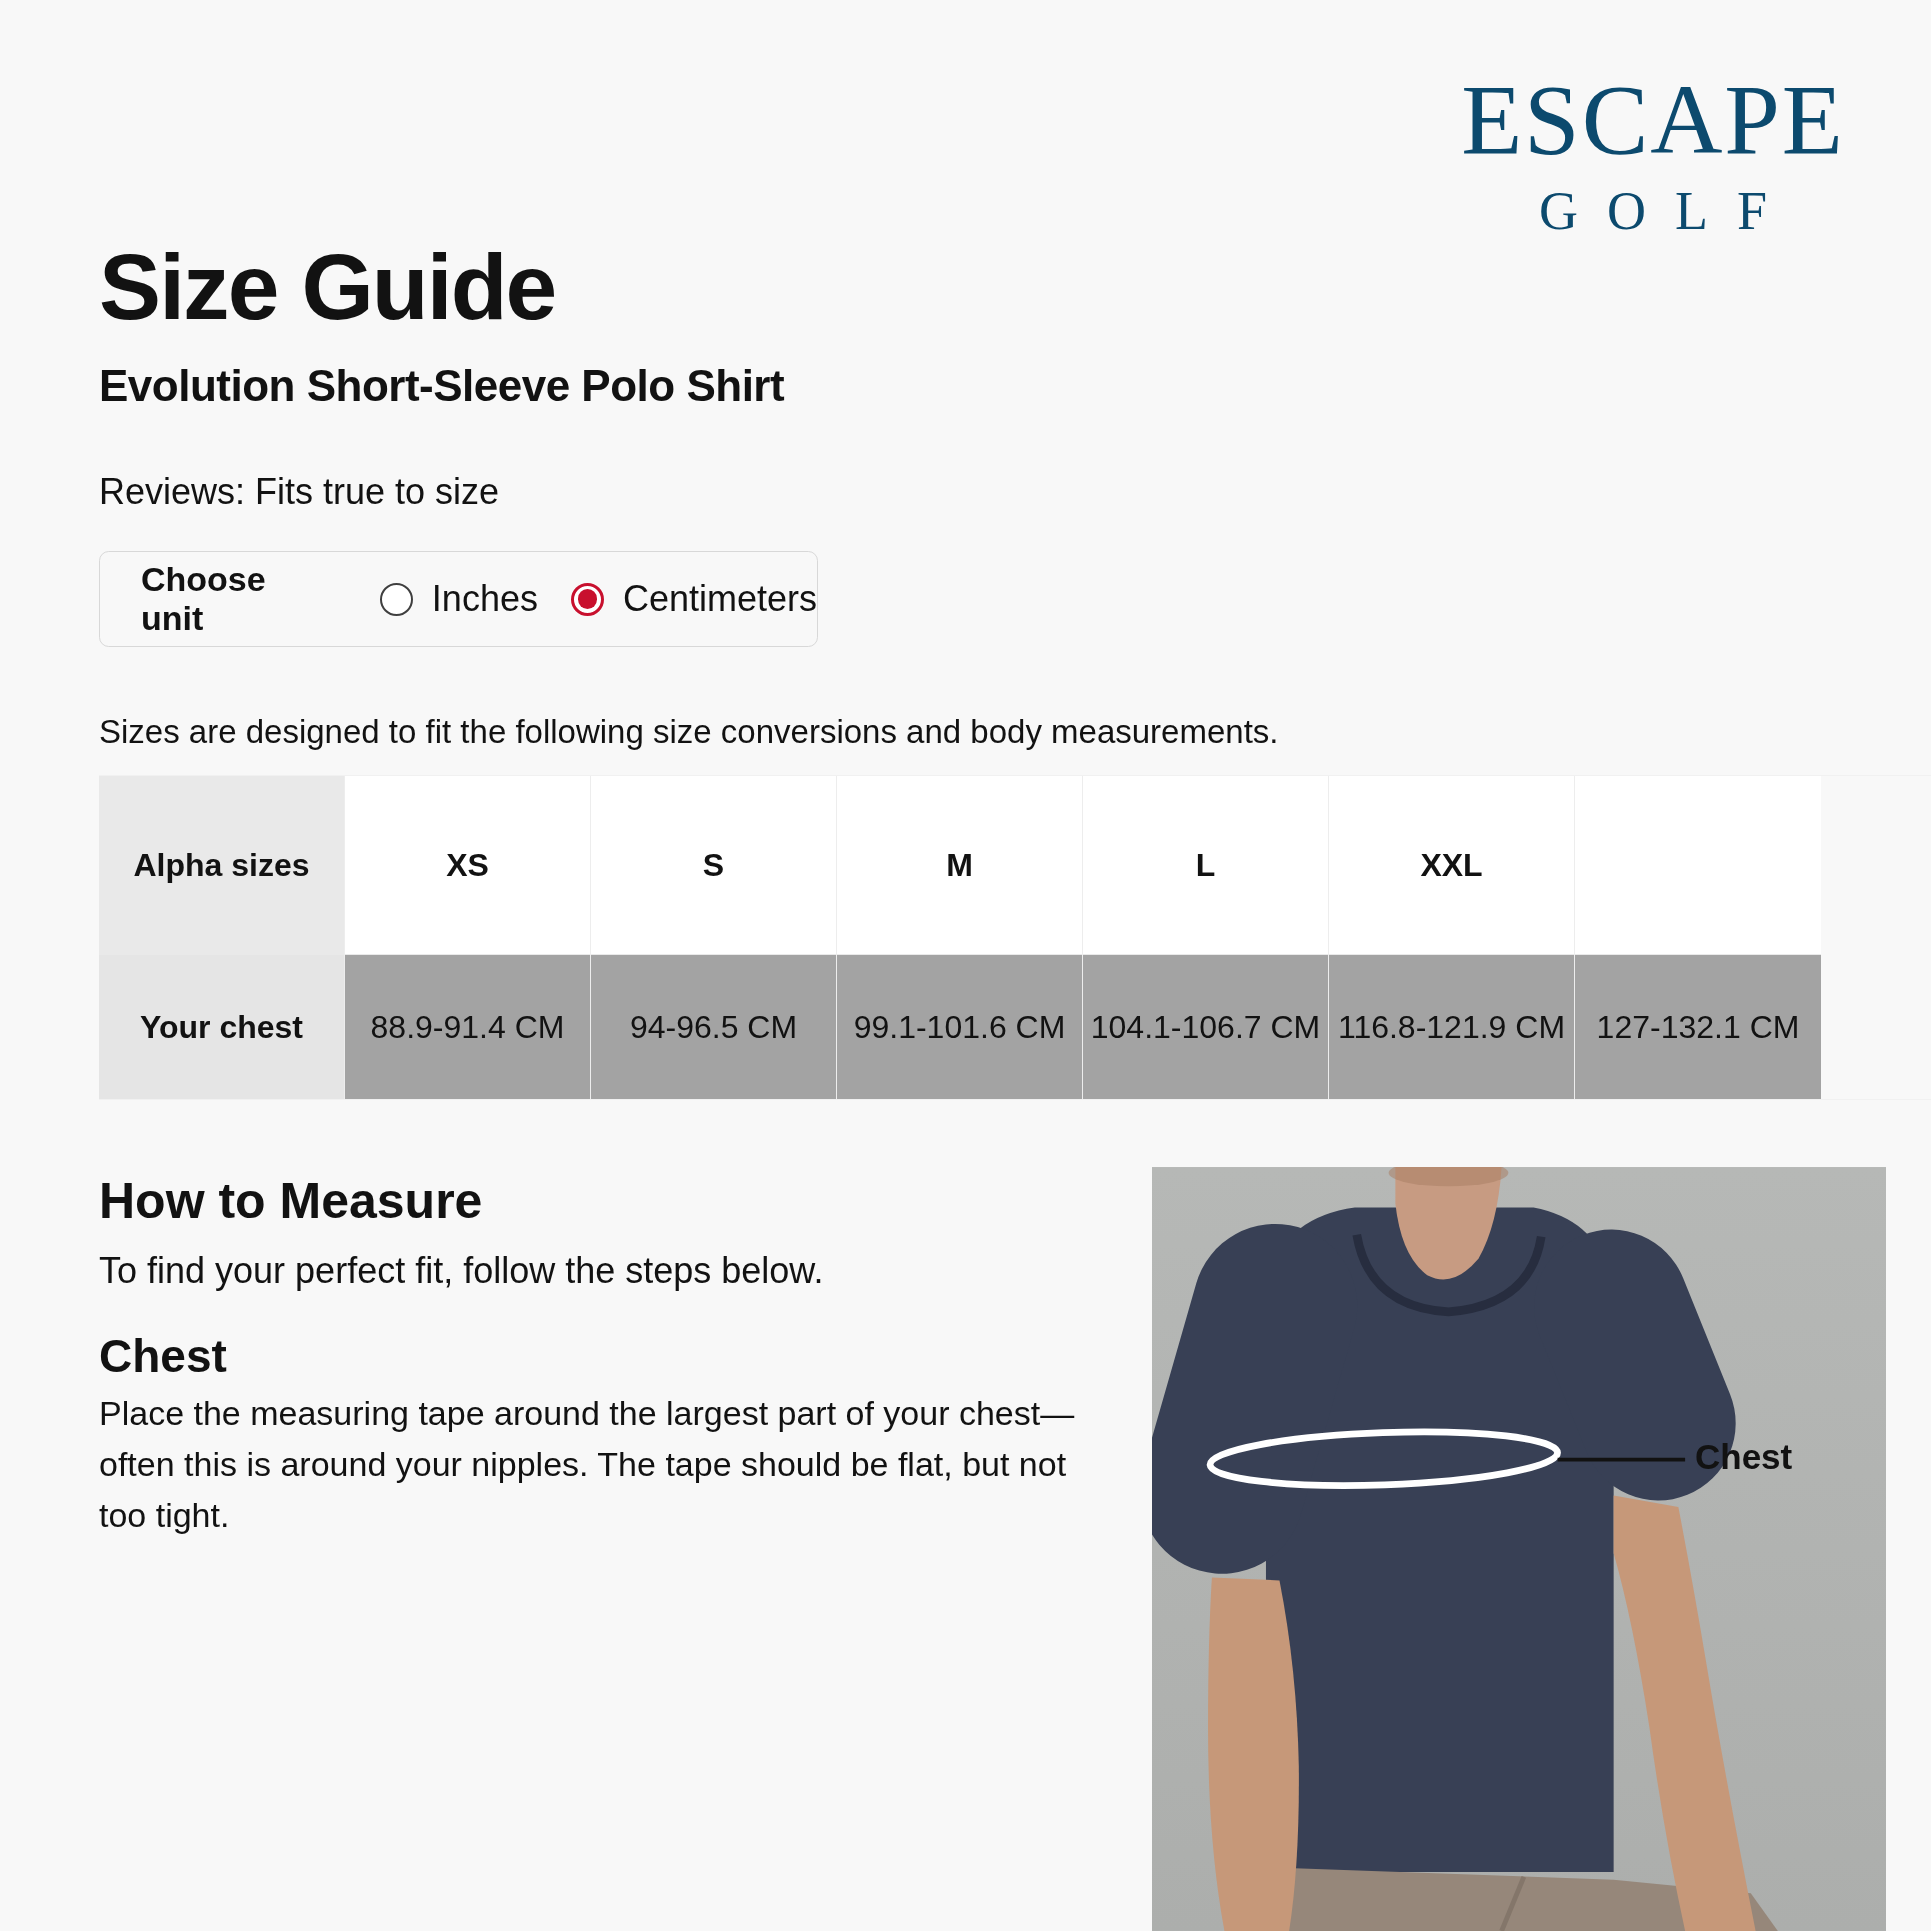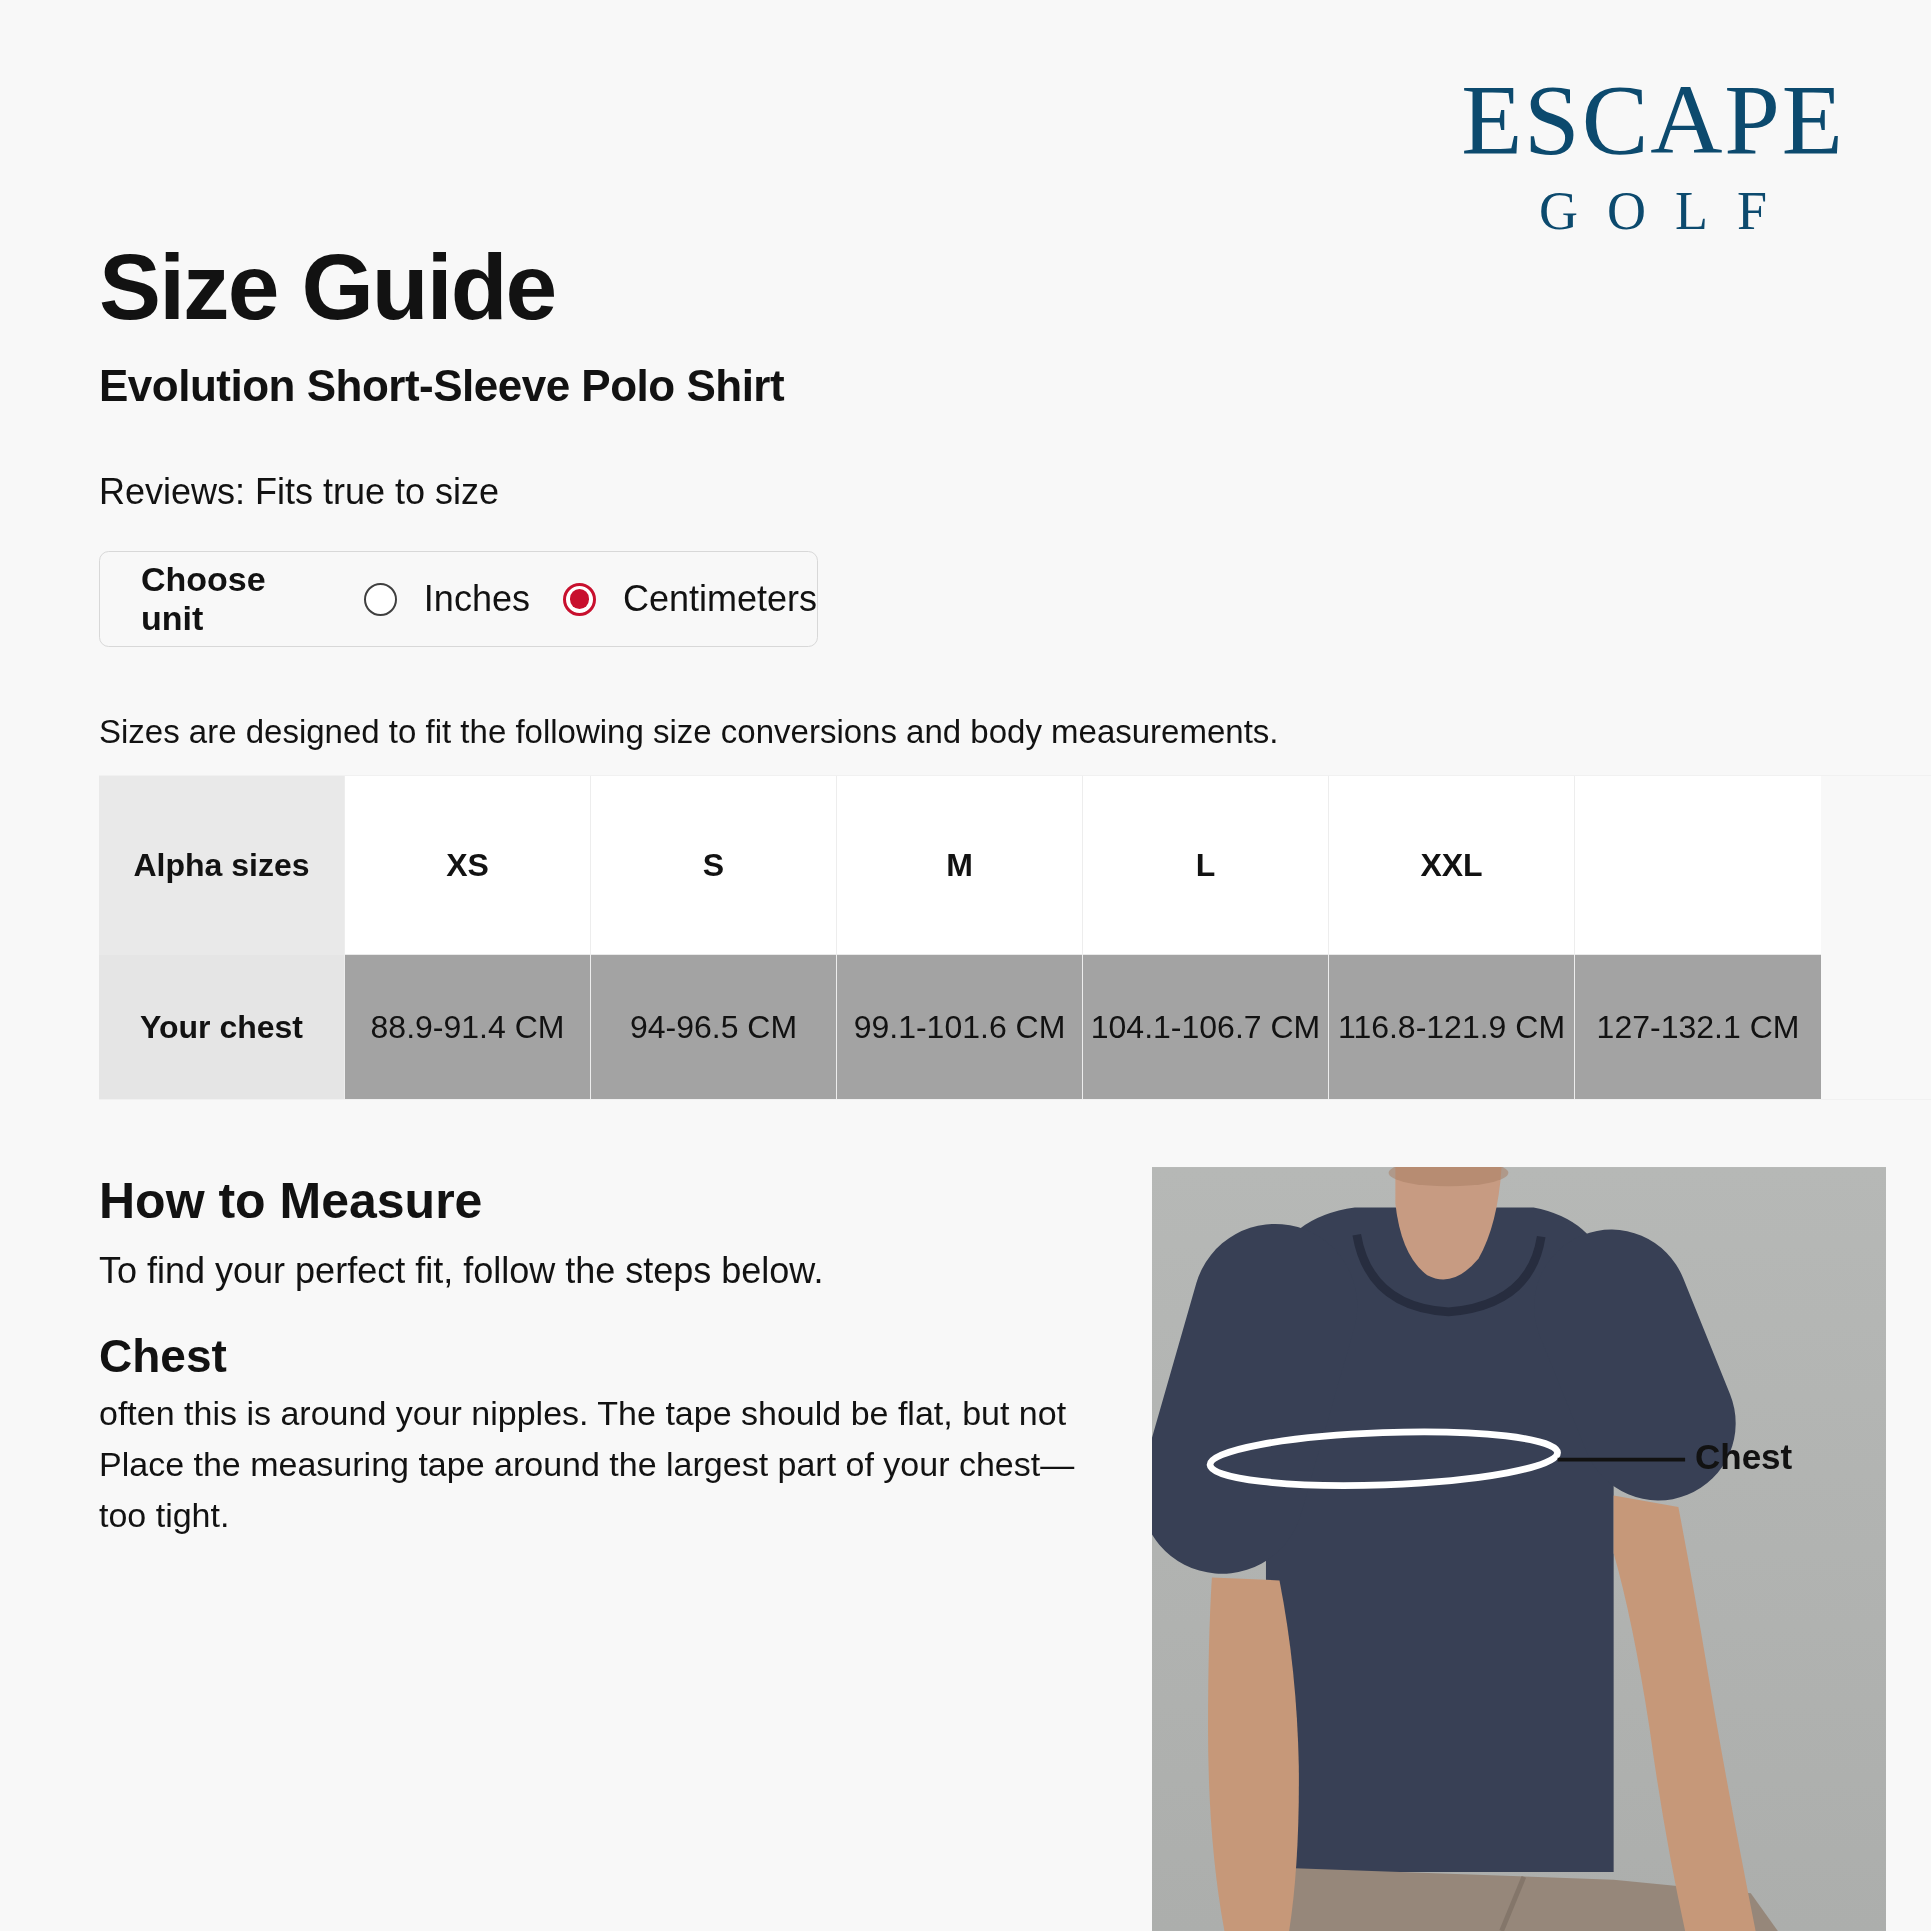--- a/index.html
+++ b/index.html
@@ -13,21 +13,21 @@
 
   
   .h1{position:absolute;left:99px;top:239px;font-size:93px;font-weight:700;letter-spacing:-1.9px;line-height:97px;text-align:center;}
   .h2{position:absolute;left:99px;top:361px;font-size:44px;font-weight:700;letter-spacing:-0.5px;}
   .reviews{position:absolute;left:99px;top:471px;font-size:36px;}
 
   
   .unit-box{position:absolute;left:99px;top:551px;width:719px;height:96px;border:1.9px solid #d8d8d8;border-radius:9.7px;box-sizing:border-box;display:flex;align-items:center;padding-left:41px;background:transparent;}
   .unit-box .lbl{font-size:34px;font-weight:700;margin-right:60px;}
   .radio-group{display:flex;align-items:center;gap:33px;}
-  .radio-item{display:flex;align-items:center;gap:27px;cursor:pointer;}
+  .radio-item{display:flex;align-items:center;gap:19px;cursor:pointer;}
   .radio{width:33px;height:33px;border-radius:50%;border:2.9px solid #3f3f3f;background:#fff;box-sizing:border-box;position:relative;flex:0 0 auto;}
   .radio.checked{border:3.9px solid #c8102e;}
   .radio.checked::after{content:'';position:absolute;inset:3.9px;background:#c8102e;border-radius:50%;}
   .radio-item span.opt{font-size:36px;}
 
   .intro{position:absolute;left:99px;top:713px;font-size:33px;}
 
   
   .size-table{position:absolute;left:99px;top:775px;width:1832px;height:326px;overflow:hidden;}
   .size-table .inner{display:flex;width:1970px;border-top:1.9px solid #f1f1f1;border-bottom:1.9px solid #f1f1f1;box-sizing:border-box;}
@@ -110,22 +110,22 @@
         <div class="cell head"></div>
         <div class="cell val">127-132.1 CM</div>
       </div>
     </div>
   </div>
 
   <div class="htm-title">How to Measure</div>
   <div class="htm-sub">To find your perfect fit, follow the steps below.</div>
   <div class="chest-title">Chest</div>
   <div class="chest-par">
+    <div>Place the measuring tape around the largest part of your chest—</div>
     <div>often this is around your nipples. The tape should be flat, but not</div>
-    <div>Place the measuring tape around the largest part of your chest—</div>
     <div>too tight.</div>
   </div>
 
   <div class="photo">
     <svg width="734" height="764" viewBox="0 0 760 791">
       <defs>
         <linearGradient id="bgph" x1="0" y1="0" x2="0" y2="1">
           <stop offset="0" stop-color="#b6b8b6"></stop>
           <stop offset="1" stop-color="#acaeac"></stop>
         </linearGradient>

